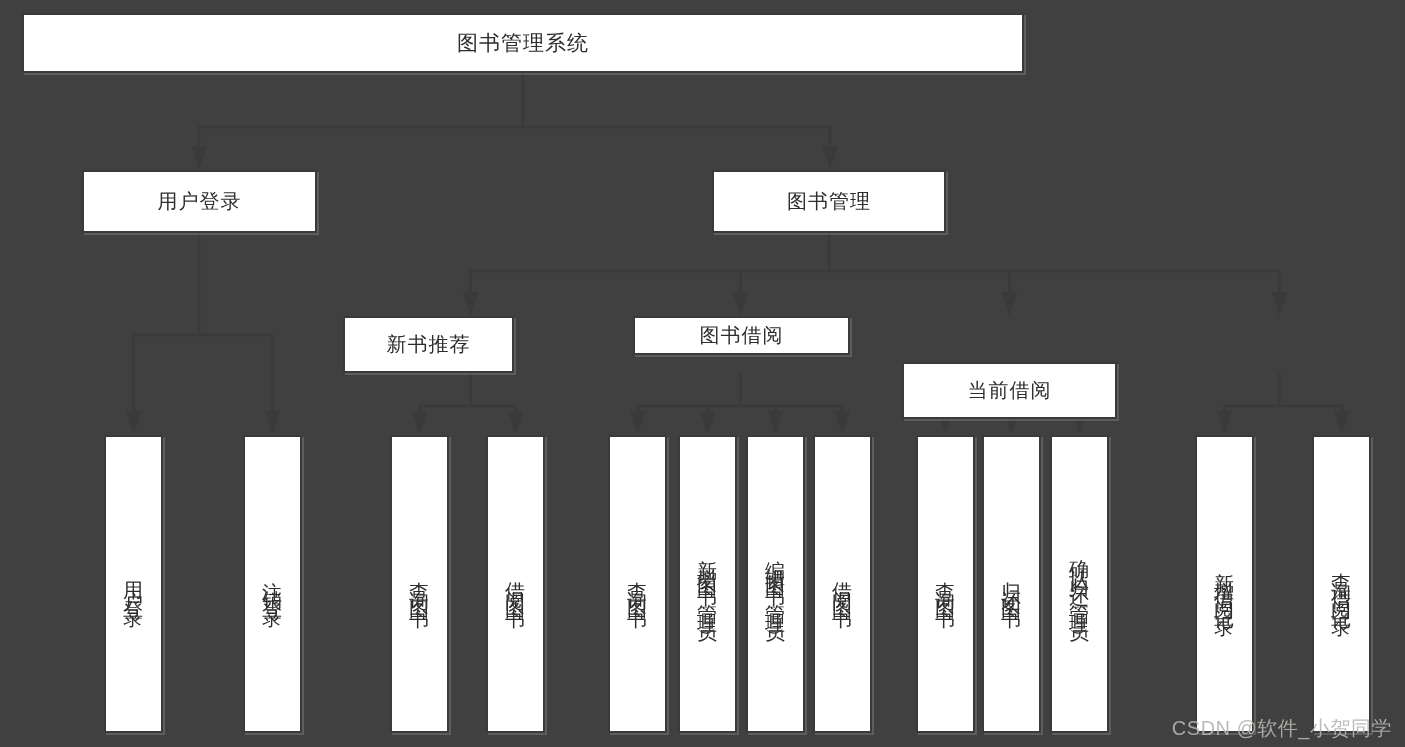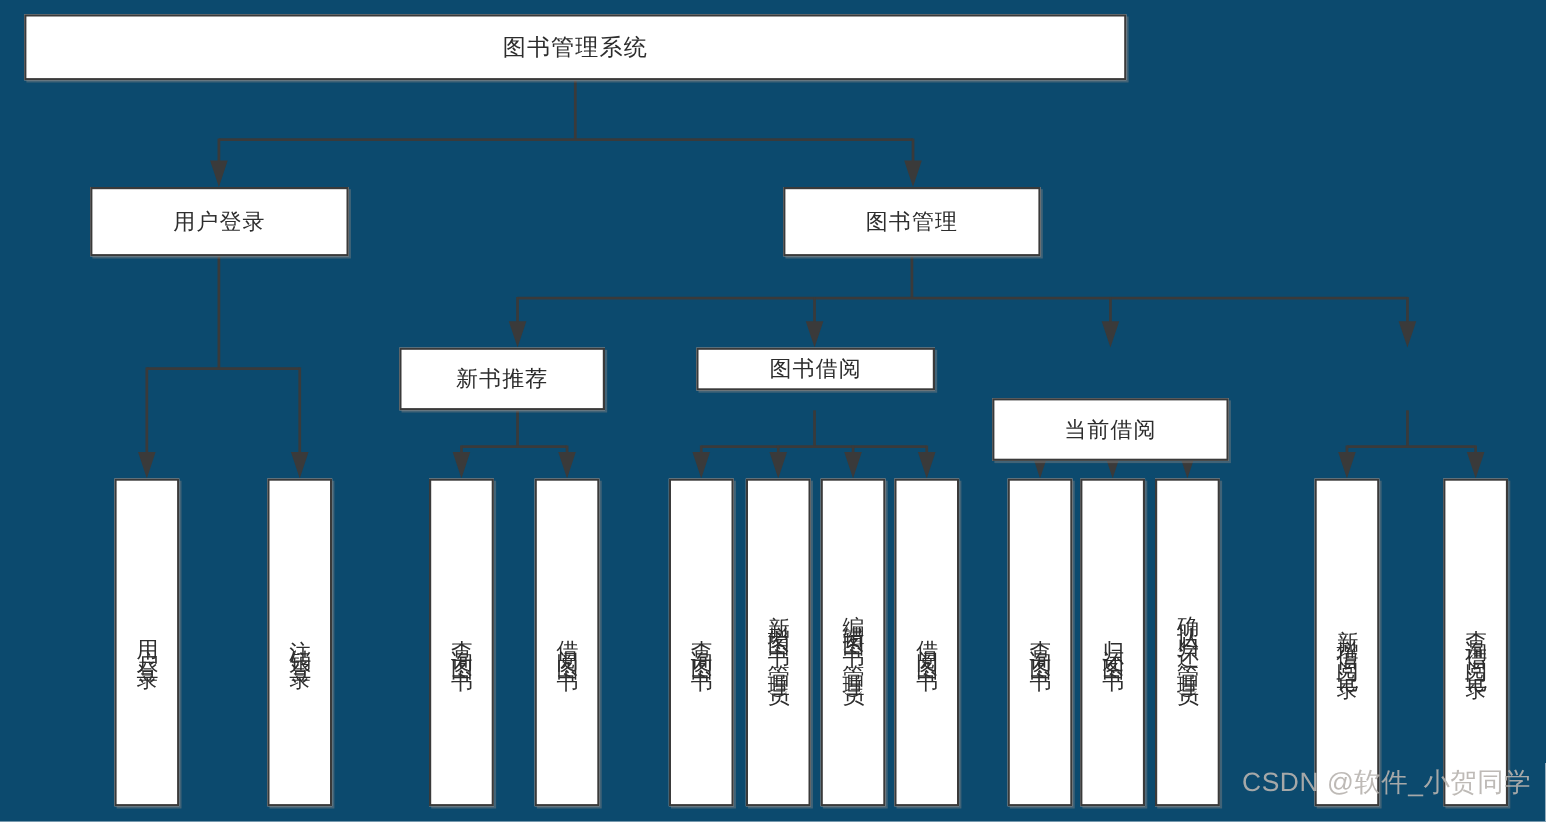--- a/index.html
+++ b/index.html
@@ -5,21 +5,21 @@
   html, body {
     margin: 0;
     padding: 0;
     background: #ffffff;
     font-family: "Liberation Sans", "DejaVu Sans", sans-serif;
   }
   .canvas {
     position: relative;
     width: 1405px;
     height: 747px;
-    background: #0c4a6e;
+    background: #404040;
     overflow: hidden;
   }
   svg.connectors {
     position: absolute;
     left: 0; top: 0;
     width: 1405px;
     height: 747px;
     pointer-events: none;
   }
   .node {
@@ -41,22 +41,22 @@
     text-orientation: mixed;
     white-space: nowrap;
     font-size: 20px;
     line-height: 1;
     letter-spacing: 9px;
     color: #2d2d2d;
   }
   .watermark {
     position: absolute;
     right: 13px;
-    bottom: 20px;
-    font-size: 24px;
+    bottom: 5px;
+    font-size: 20px;
     color: #b7b3af;
     opacity: 0.9;
     z-index: 5;
     letter-spacing: 0.5px;
     margin-left: 35px;
   }
 </style>
 </head>
 <body>
 
@@ -132,21 +132,21 @@
     <span>图书管理系统</span>
   </div>
 
   <div class="node hbox" style="left:82px; top:170px; width:235px; height:63px;">
     <span>用户登录</span>
   </div>
   <div class="node hbox" style="left:712px; top:170px; width:234px; height:63px;">
     <span>图书管理</span>
   </div>
 
-  <div class="node hbox" style="left:363px; top:316px; width:187px; height:57px;">
+  <div class="node hbox" style="left:343px; top:316px; width:171px; height:57px;">
     <span>新书推荐</span>
   </div>
   <div class="node hbox" style="left:633px; top:316px; width:217px; height:39px;">
     <span>图书借阅</span>
   </div>
   <div class="node hbox" style="left:902px; top:316px; width:215px; height:57px;margin-top:46px;">
     <span>当前借阅</span>
   </div>
 
   <div class="node vbox" style="left:104px;">

